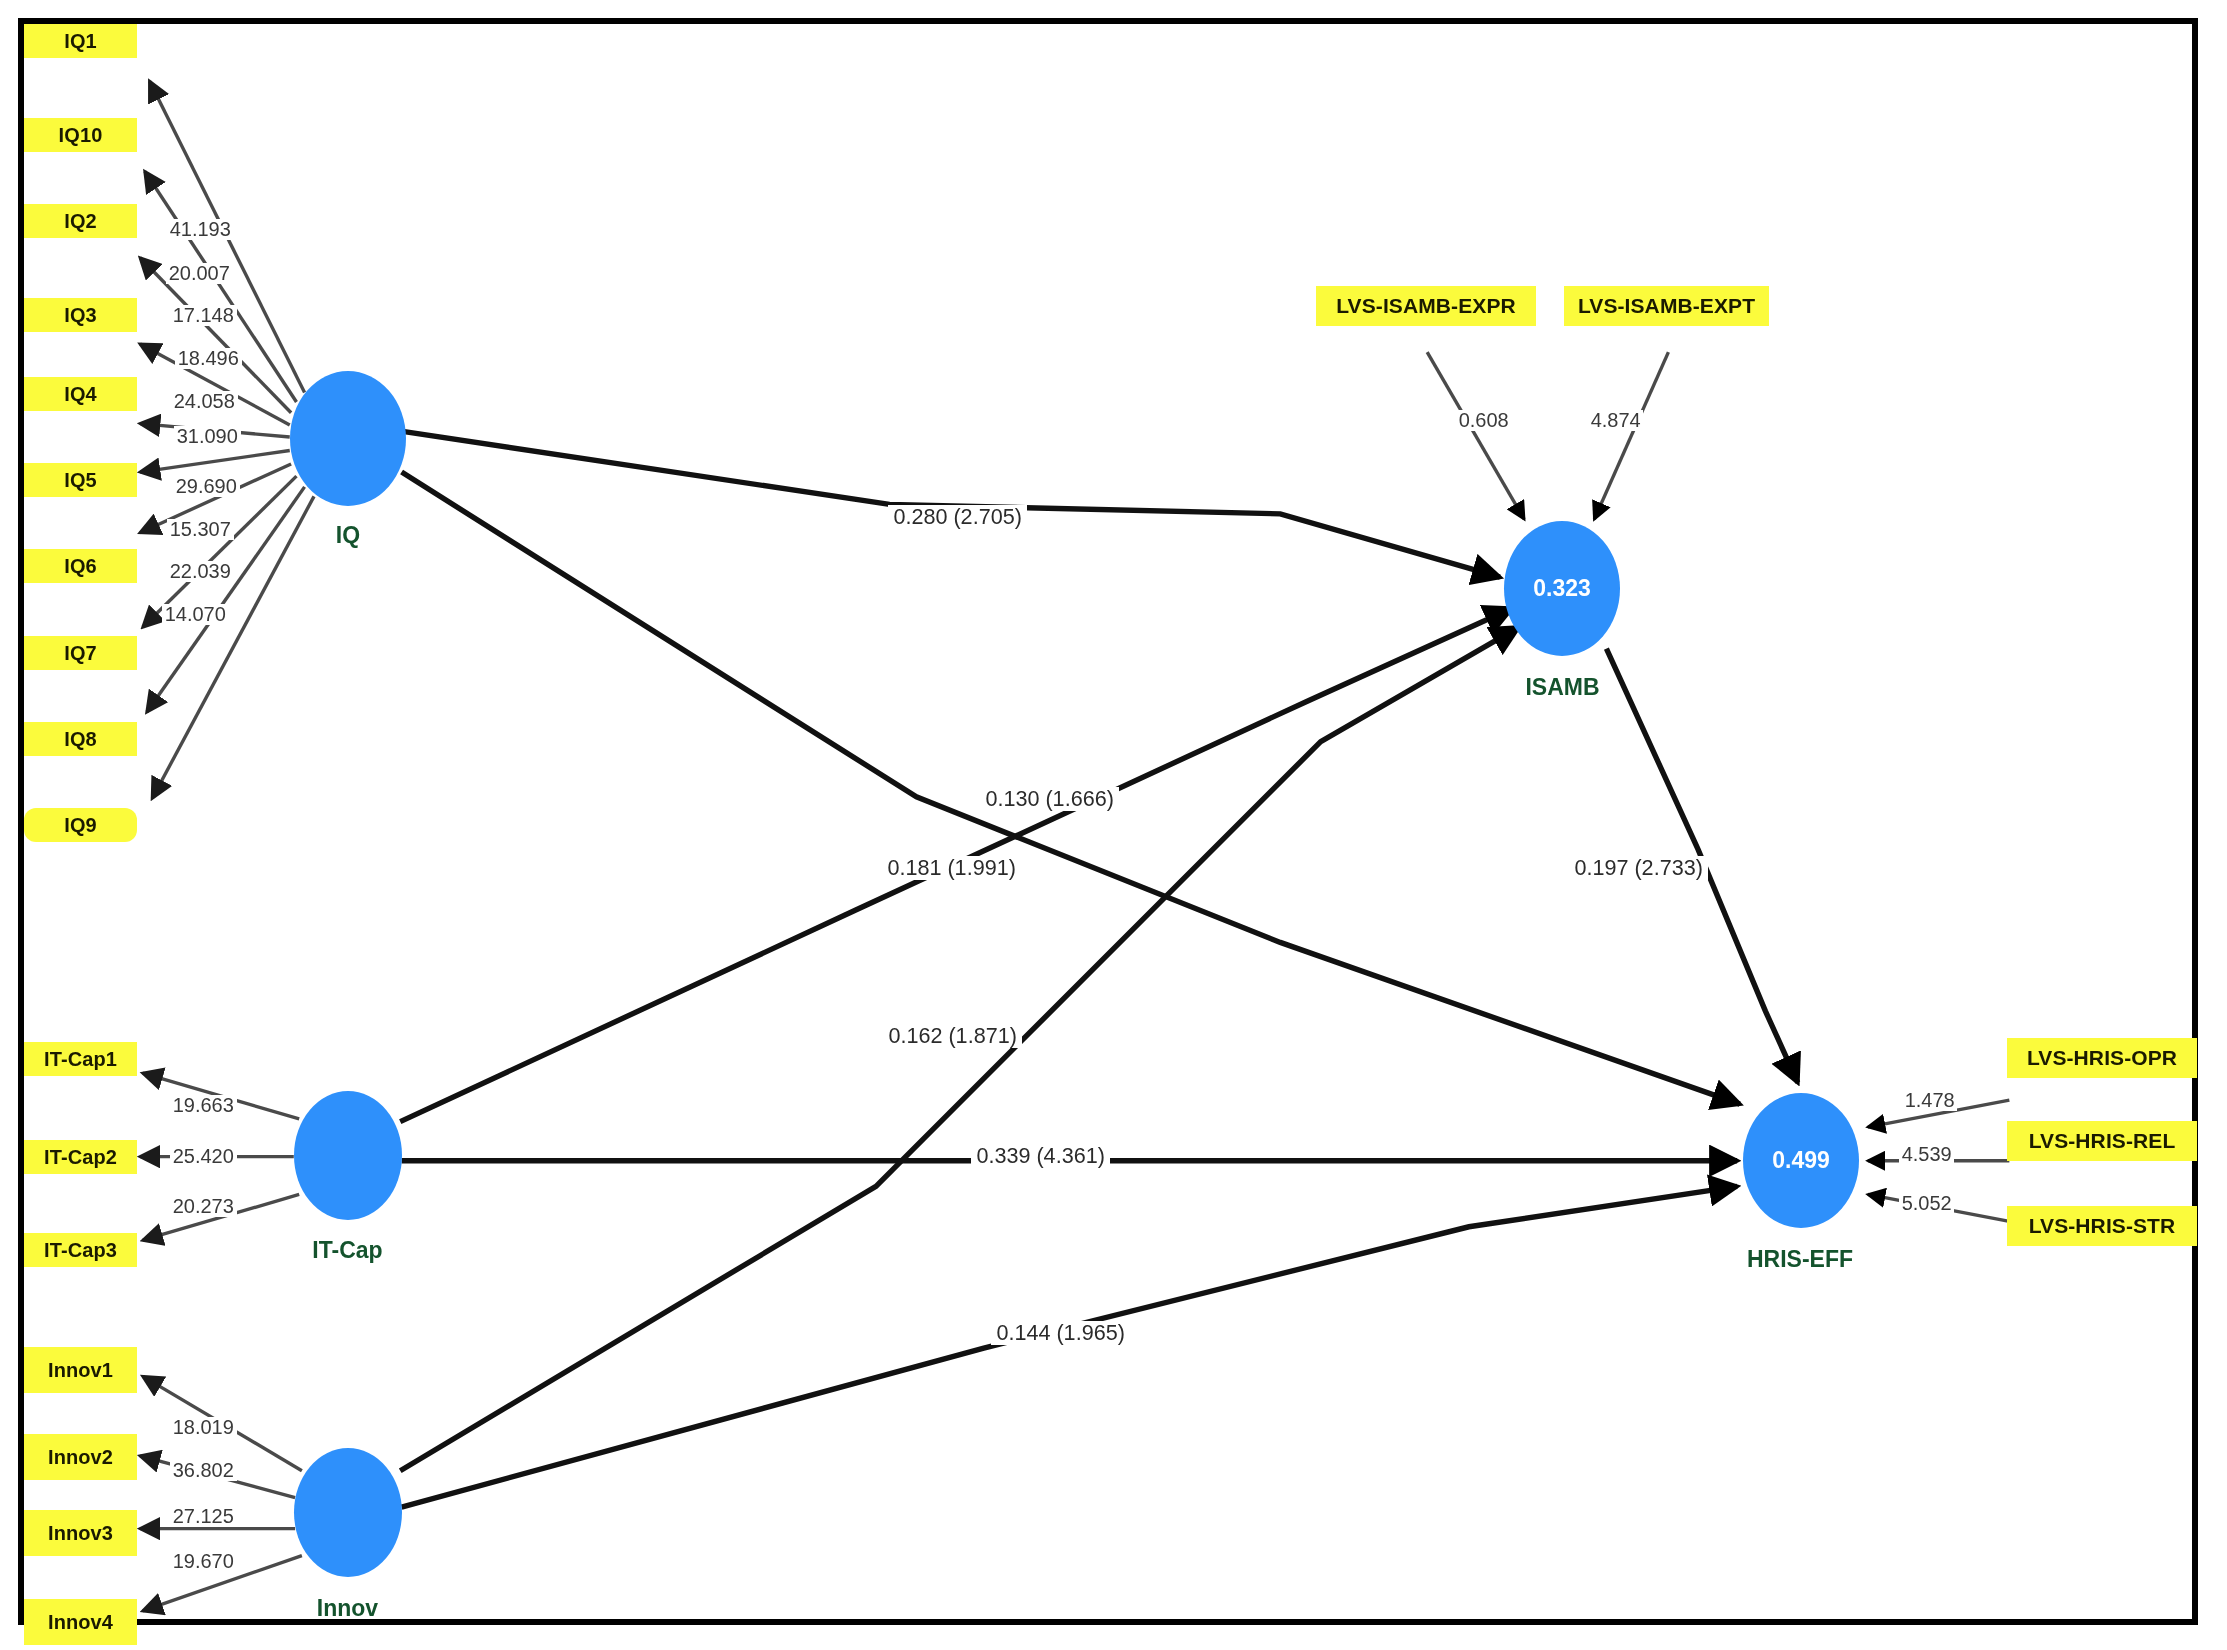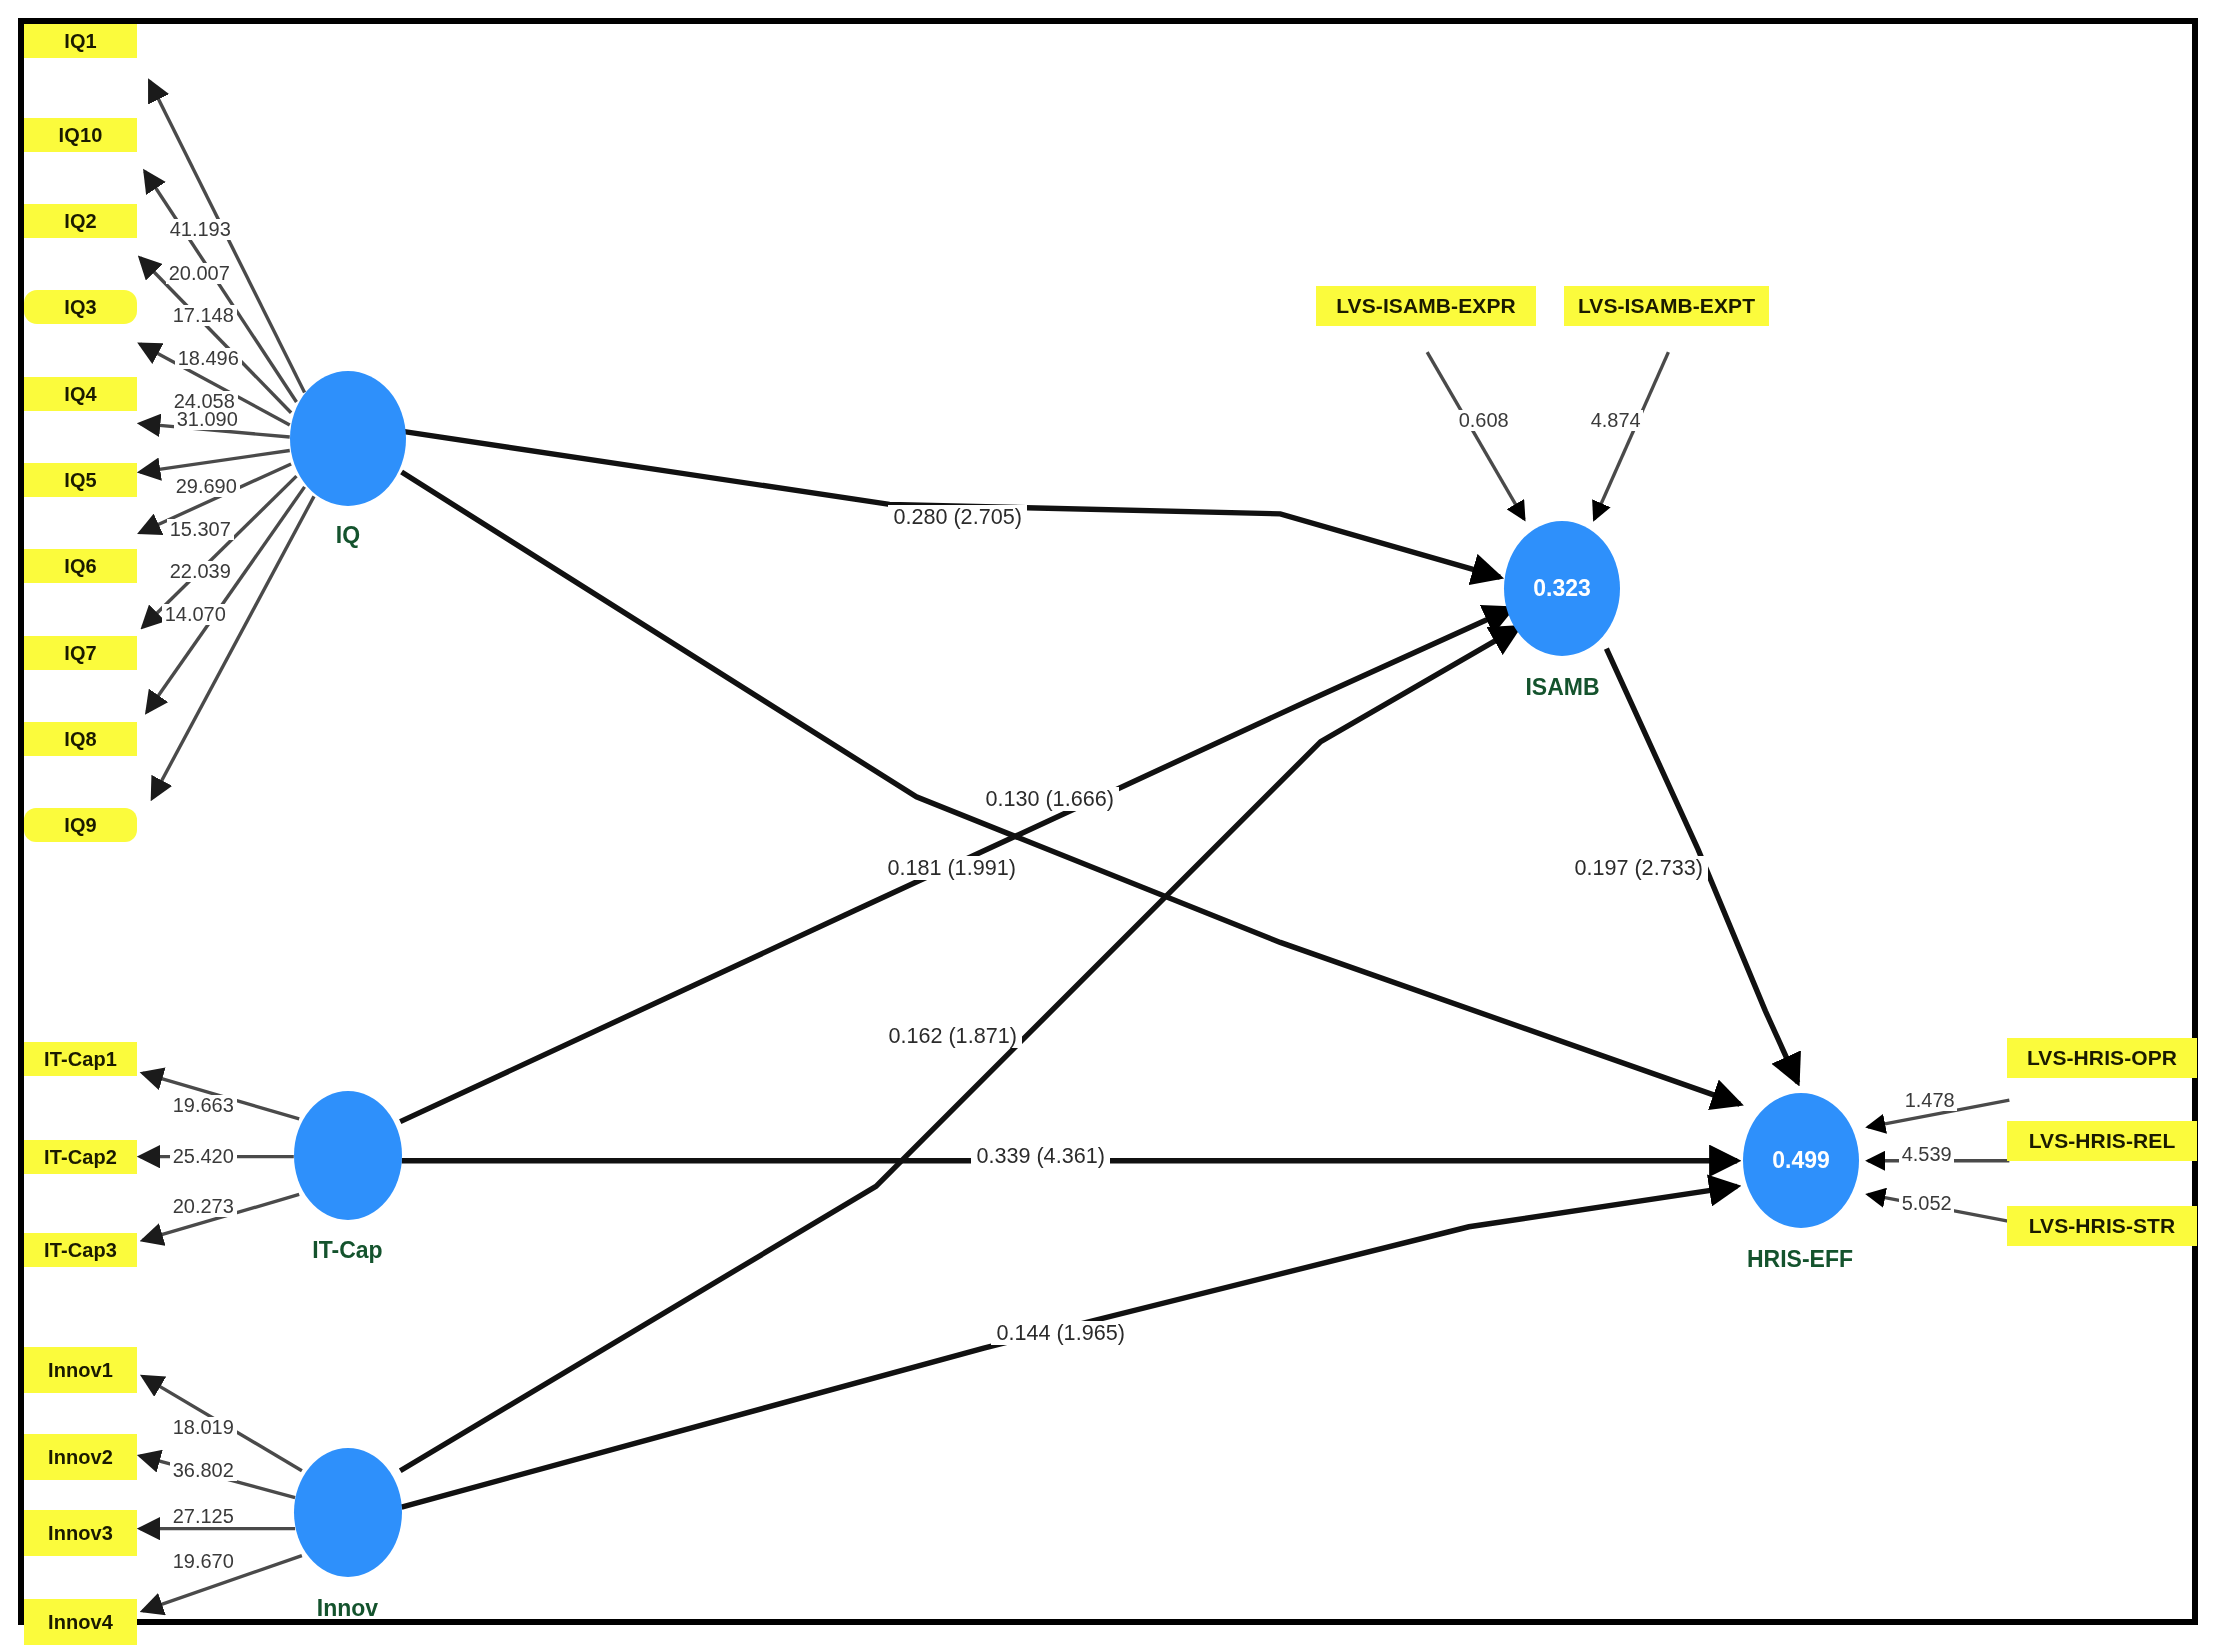--- a/index.html
+++ b/index.html
@@ -146,34 +146,34 @@
 
       <path d="M 596 2236 L 1460 2000 L 2180 1820 L 2578 1760"></path>
 
       <path d="M 2384 962 L 2520 1260 L 2620 1500 L 2668 1606"></path>
     </g>
   </svg>
 
   <div class="ind-box iq-box" style="top:24px;">IQ1</div>
   <div class="ind-box iq-box" style="top:118px;">IQ10</div>
   <div class="ind-box iq-box" style="top:204px;">IQ2</div>
-  <div class="ind-box iq-box" style="top:290px;border-radius:13px;">IQ3</div>
+  <div class="ind-box iq-box" style="top:298px;">IQ3</div>
   <div class="ind-box iq-box" style="top:377px;">IQ4</div>
   <div class="ind-box iq-box" style="top:463px;">IQ5</div>
   <div class="ind-box iq-box" style="top:549px;">IQ6</div>
   <div class="ind-box iq-box" style="top:636px;">IQ7</div>
   <div class="ind-box iq-box" style="top:722px;">IQ8</div>
   <div class="ind-box iq-box" style="top:808px;border-radius:12px;">IQ9</div>
 
   <div class="edge-label" style="left:167px;top:219px;">41.193</div>
   <div class="edge-label" style="left:166px;top:263px;">20.007</div>
   <div class="edge-label" style="left:170px;top:305px;">17.148</div>
   <div class="edge-label" style="left:175px;top:348px;">18.496</div>
   <div class="edge-label" style="left:171px;top:391px;">24.058</div>
-  <div class="edge-label" style="left:174px;top:409px;">31.090</div>
+  <div class="edge-label" style="left:174px;top:426px;">31.090</div>
   <div class="edge-label" style="left:173px;top:476px;">29.690</div>
   <div class="edge-label" style="left:167px;top:519px;">15.307</div>
   <div class="edge-label" style="left:167px;top:561px;">22.039</div>
   <div class="edge-label" style="left:162px;top:604px;">14.070</div>
 
   <div class="ind-box itc-box" style="top:1042px;">IT-Cap1</div>
   <div class="ind-box itc-box" style="top:1140px;">IT-Cap2</div>
   <div class="ind-box itc-box" style="top:1233px;">IT-Cap3</div>
 
   <div class="edge-label" style="left:170px;top:1095px;">19.663</div>

